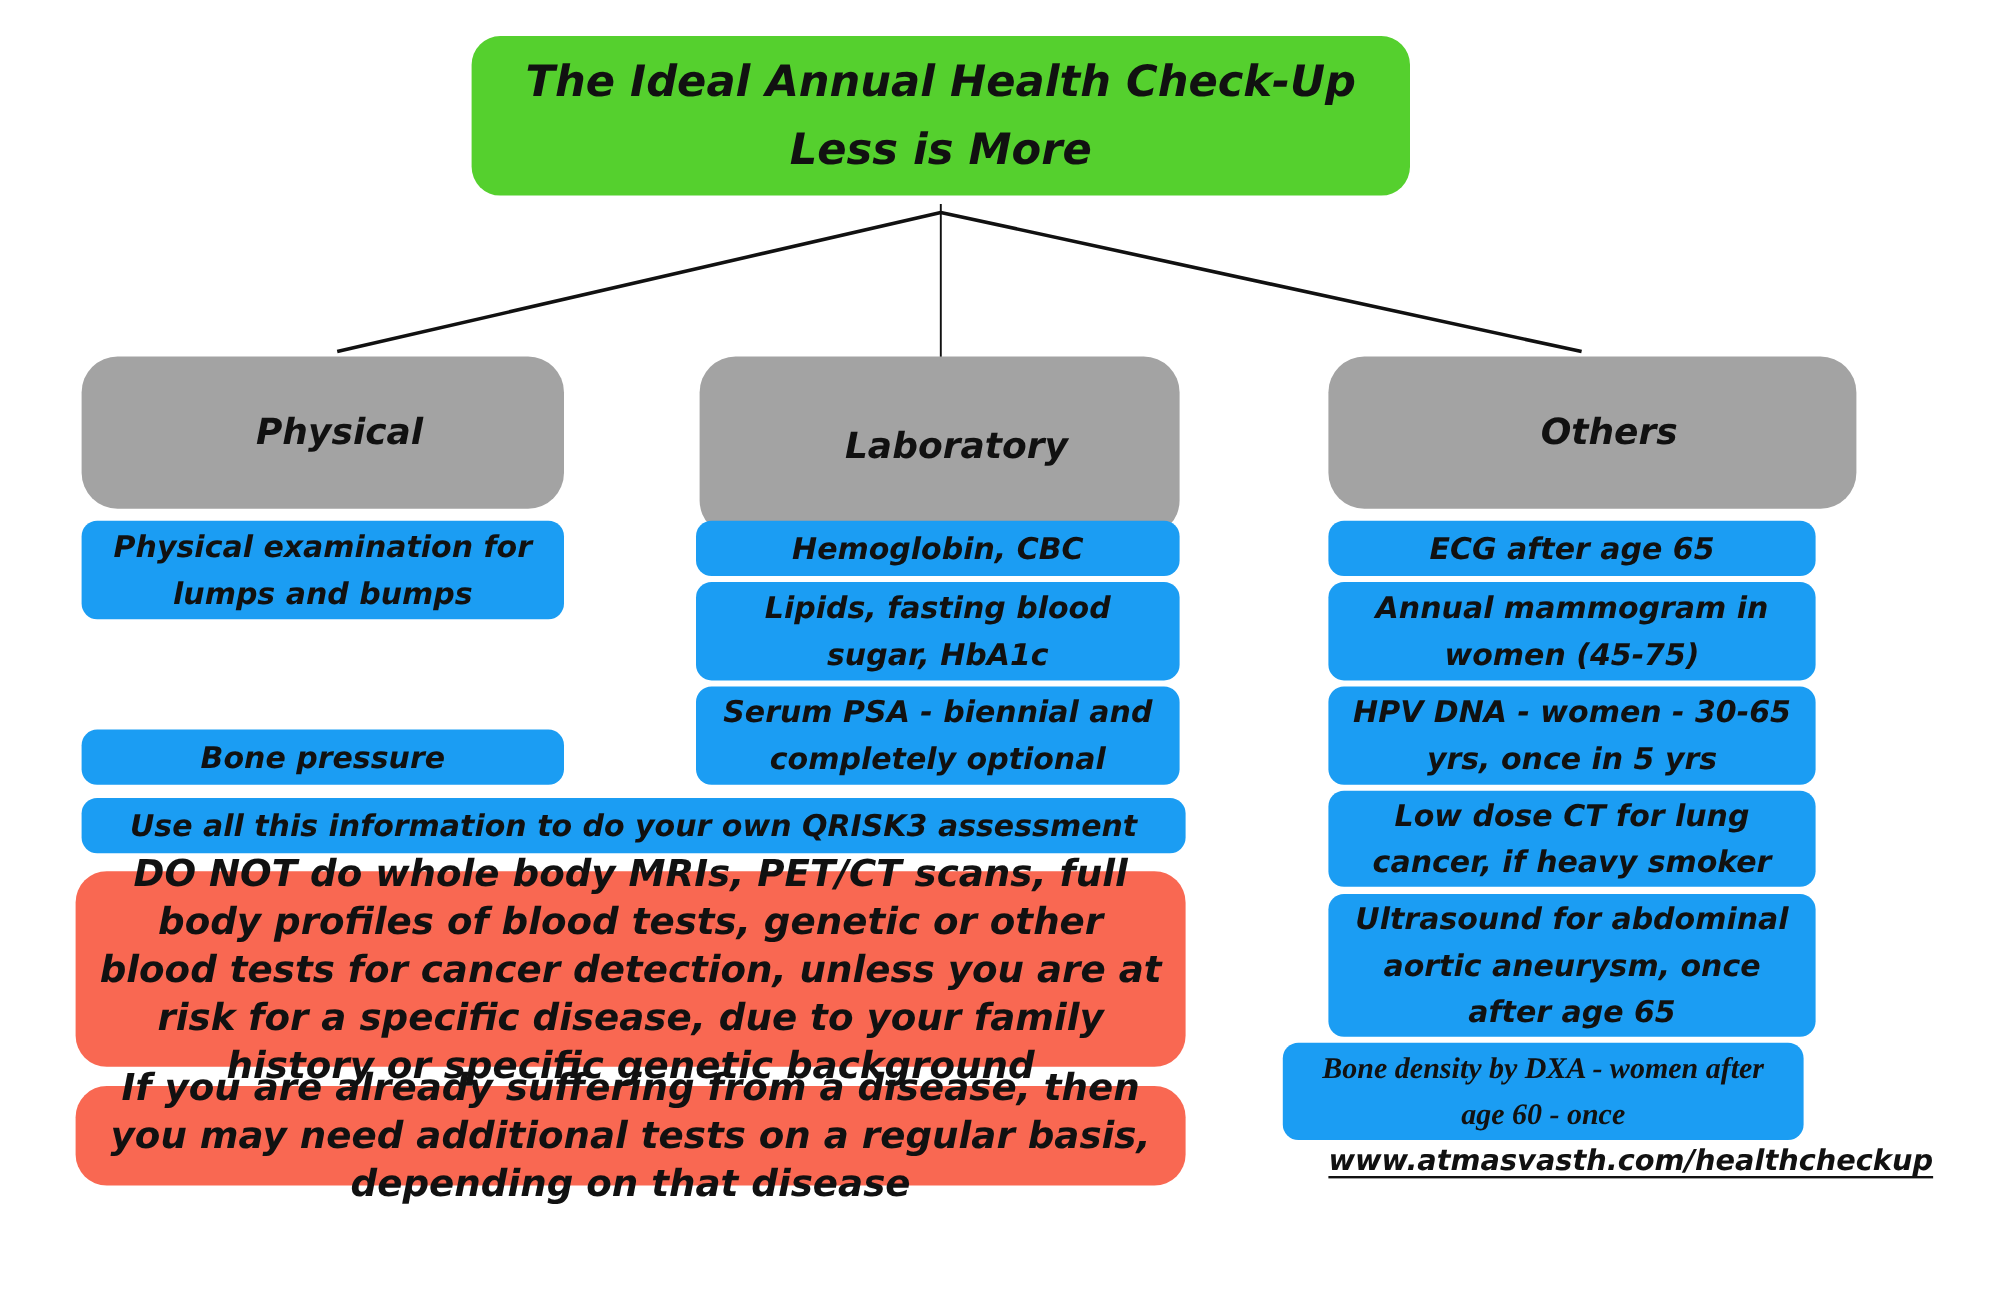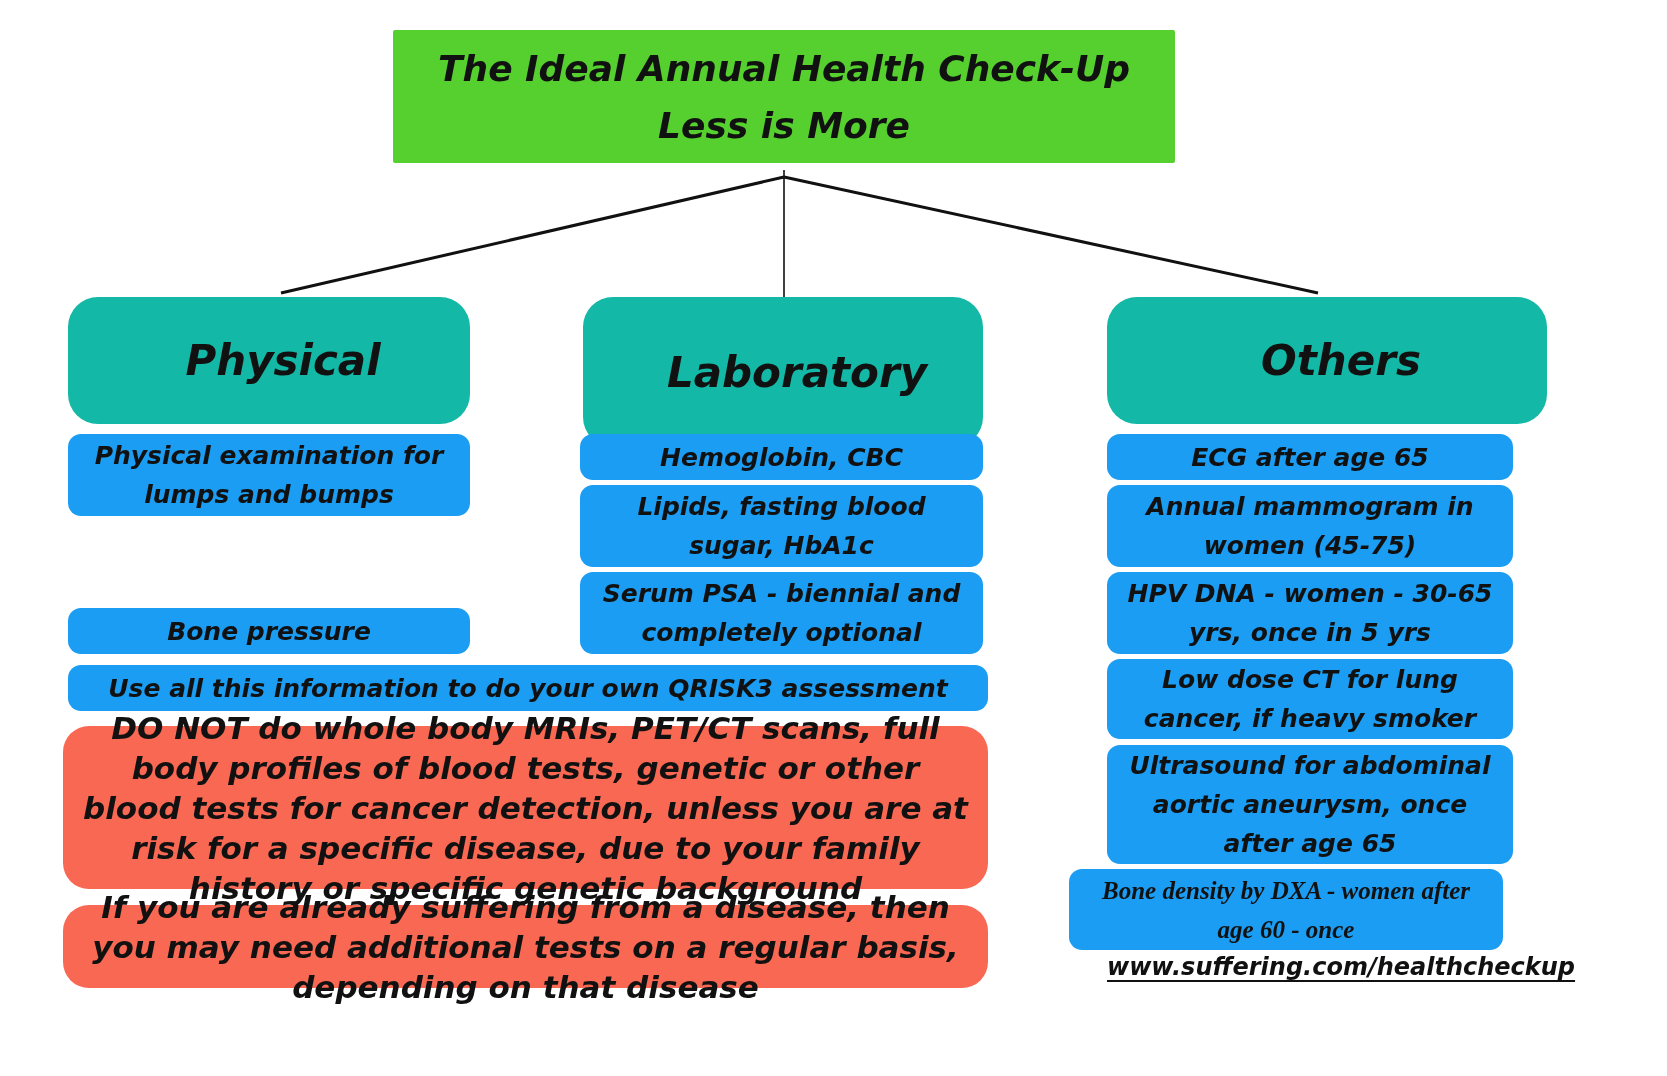--- a/index.html
+++ b/index.html
@@ -21,29 +21,29 @@
     flex-direction: column;
     align-items: center;
     justify-content: center;
     text-align: center;
     font-weight: bold;
     font-style: italic;
     color: #111111;
   }
   .green-title {
     background: #55d02e;
-    border-radius: 2px;
+    border-radius: 24px;
     font-size: 36px;
     gap: 16px;
     padding: 8px 8px;
   }
   .yellow-header {
-    background: #14b8a6;
+    background: #a3a3a3;
     border-radius: 30px;
-    font-size: 42px;
+    font-size: 30px;
     padding-left: 28px;
   }
   .blue-item {
     background: #1b9df3;
     border-radius: 13px;
     font-size: 25px;
     line-height: 39px;
     padding: 2px 14px;
   }
   .red-warning {
@@ -101,15 +101,15 @@
   <div class="box red-warning" style="left:63px; top:905px; width:925px; height:83px;">If you are already suffering from a disease, then you may need additional tests on a regular basis, depending on that disease</div>
 
   <div class="box yellow-header" style="left:1107px; top:297px; width:440px; height:127px;">Others</div>
   <div class="box blue-item" style="left:1107px; top:434px; width:406px; height:46px;">ECG after age 65</div>
   <div class="box blue-item" style="left:1107px; top:485px; width:406px; height:82px;">Annual mammogram  in women (45-75)</div>
   <div class="box blue-item" style="left:1107px; top:572px; width:406px; height:82px;">HPV DNA - women - 30-65 yrs, once in 5 yrs</div>
   <div class="box blue-item" style="left:1107px; top:659px; width:406px; height:80px;">Low dose CT for lung cancer, if heavy smoker</div>
   <div class="box blue-item" style="left:1107px; top:745px; width:406px; height:119px;">Ultrasound for abdominal aortic aneurysm, once after age 65</div>
   <div class="box blue-item" style="left:1069px; top:869px; width:434px; height:81px;font-family:Liberation Serif, serif;">Bone density by DXA - women after age 60 - once</div>
 
-  <div class="footer-link" style="left:1107px; top:953px; width:406px;">www.suffering.com/healthcheckup</div>
+  <div class="footer-link" style="left:1107px; top:953px; width:406px;">www.atmasvasth.com/healthcheckup</div>
 
 </div>
 
 </body></html>

